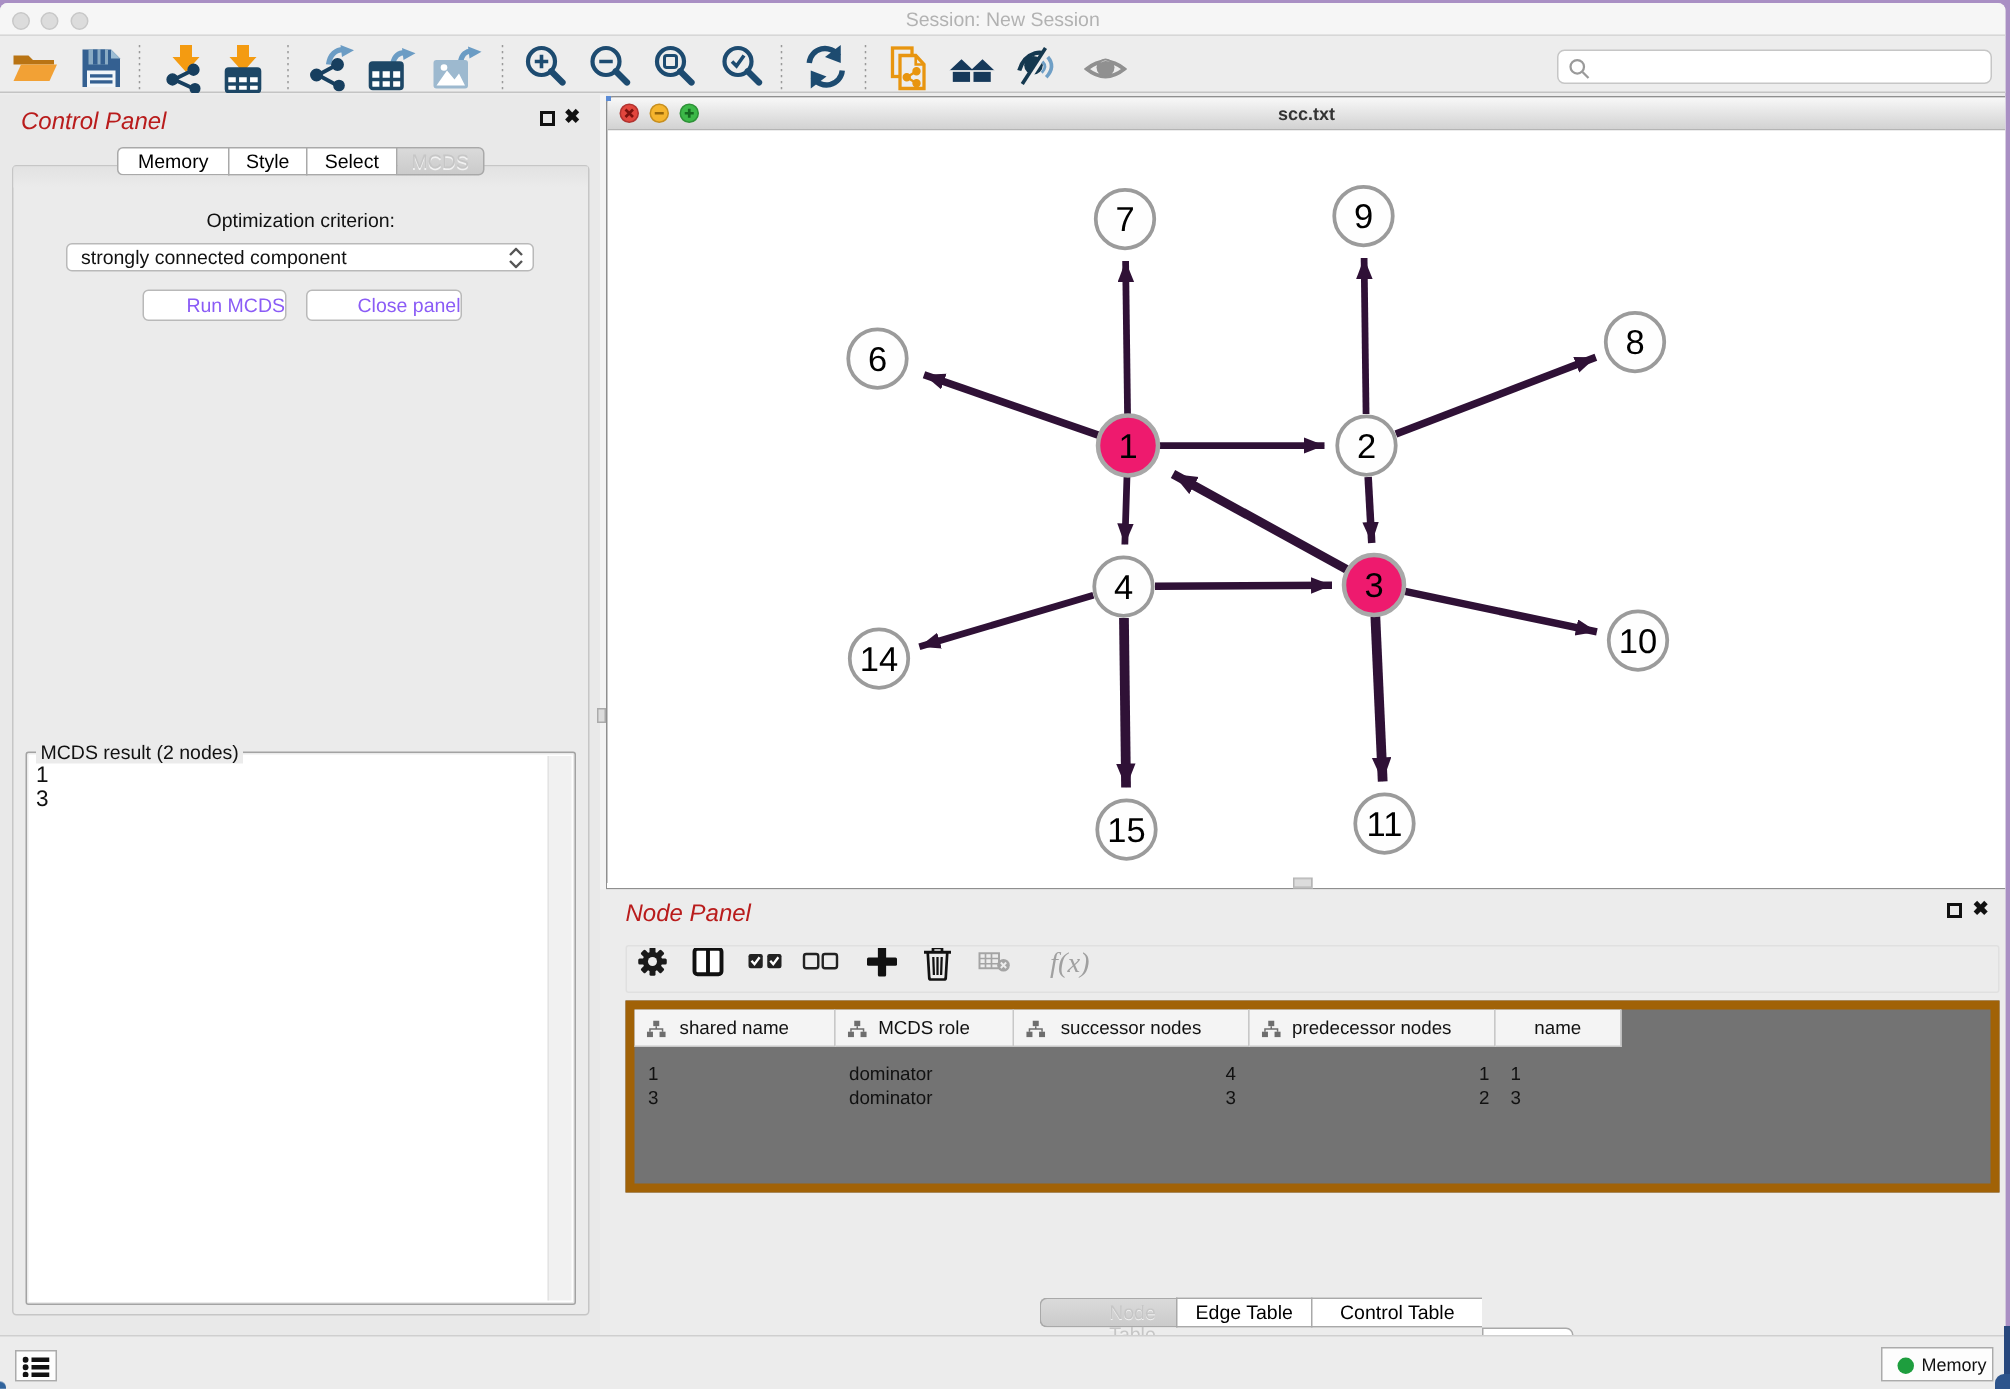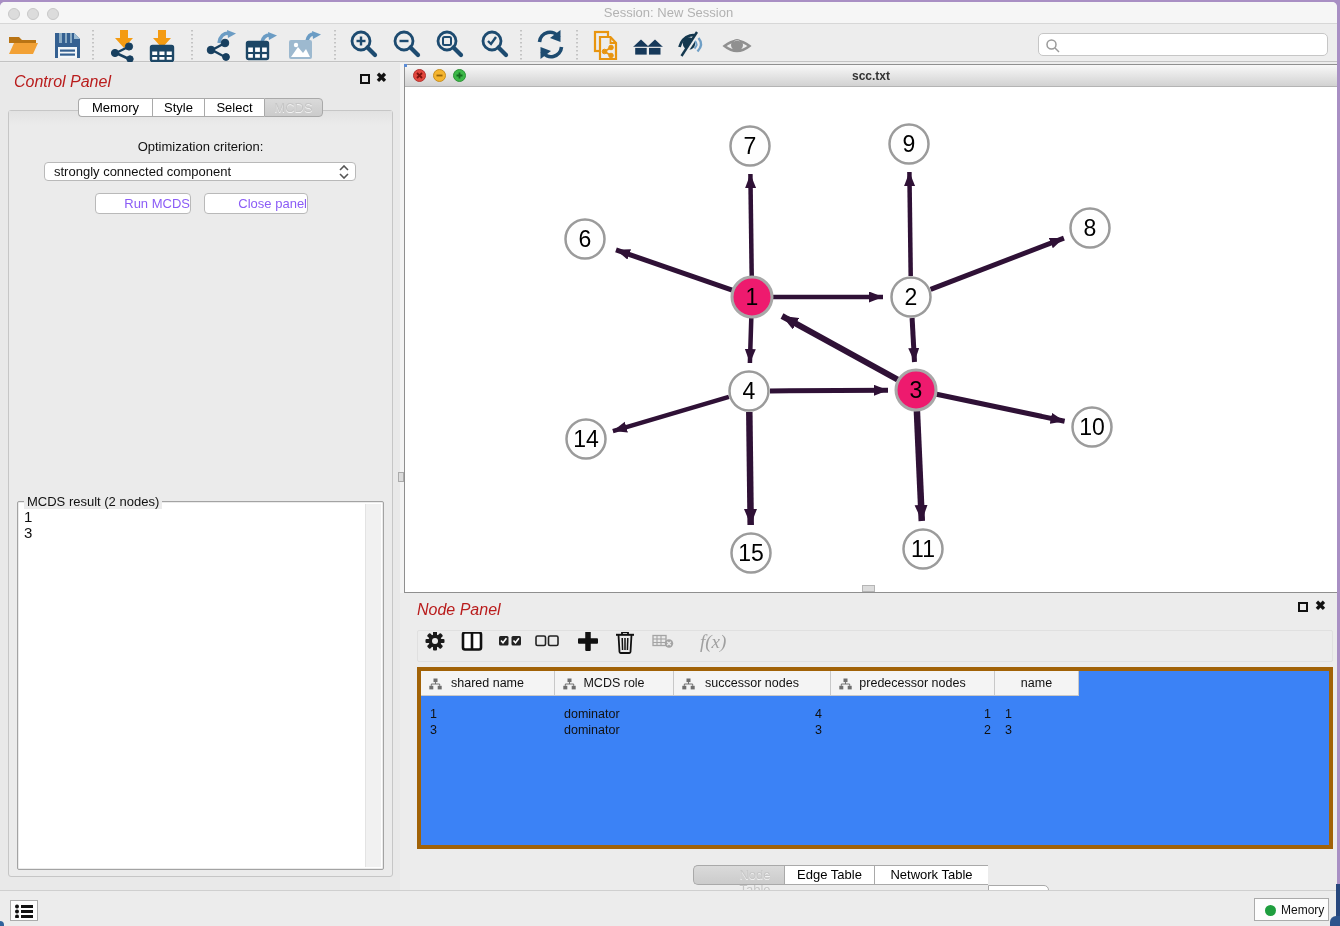--- a/index.html
+++ b/index.html
@@ -27,21 +27,21 @@
 .groupbox { position:absolute; border:1px solid #a3a3a3; border-radius:2px; }
 .gtitle { position:absolute; top:-8px; left:6px; background:#ebebeb; padding:0 3px; font-size:13px; color:#111; }
 
 .netwin { position:absolute; left:404px; top:62px; width:933px; height:529px; border:1px solid #8f8f8f; border-right:none; border-radius:4px 0 0 0; background:#fff; }
 .netbar { position:absolute; left:0; top:0; width:100%; height:22px; background:linear-gradient(#f8f8f8,#d2d2d2); border-bottom:1px solid #b4b4b4; border-radius:4px 0 0 0; }
 .netbar .title { position:absolute; left:0; right:0; top:4px; text-align:center; font-size:12px; font-weight:bold; color:#333; }
 .tl { position:absolute; top:4px; width:13px; height:13px; border-radius:50%; }
 
 .tp { position:absolute; left:400px; top:591px; width:937px; height:297px; background:#ececec; }
 .tptoolbar { position:absolute; left:17px; top:39px; width:916px; height:30px; }
-.dtable { position:absolute; left:17px; top:74px; width:916px; height:182px; background:#3b82f6; border:4px solid #a16207; font-size:12.5px; color:#111; }
+.dtable { position:absolute; left:17px; top:74px; width:916px; height:128px; background:#737373; border:6px solid #a16207; font-size:12.5px; color:#111; }
 .thicon { position:absolute; left:8px; top:7px; }
 .th { position:absolute; top:0; height:25px; background:#f4f4f4; border-right:1px solid #c8c8c8; border-bottom:1px solid #c8c8c8; text-align:center; padding-top:5px; }
 .bottomtabs { position:absolute; display:flex; font-size:13px; }
 .bottomtabs .tab { border:1px solid #a9a9a9; border-right:none; background:#fff; color:#000; text-align:center; padding-top:1px; height:20px; }
 .bottomtabs .tab:first-child { border-radius:5px 0 0 5px;padding-left:32px; }
 .bottomtabs .tab:last-child { border-radius:0 5px 5px 0; border-right:1px solid #a9a9a9; }
 .bottomtabs .tab.sel { background:linear-gradient(#dadada,#cbcbcb); color:#c6c6c6; text-shadow:0 1px 0 #f2f2f2; }
 
 .statusbar { position:absolute; left:0; top:888px; width:1337px; height:34px; background:#ececec; border-top:1px solid #cfcfcf; }
 </style>
@@ -413,21 +413,21 @@
       <div style="position:absolute;left:584px;top:36px;">1</div>
       <div style="position:absolute;left:9px;top:52px;">3</div>
       <div style="position:absolute;left:143px;top:52px;">dominator</div>
       <div style="position:absolute;left:253px;top:52px;width:148px;text-align:right;">3</div>
       <div style="position:absolute;left:410px;top:52px;width:160px;text-align:right;">2</div>
       <div style="position:absolute;left:584px;top:52px;">3</div>
     </div>
     <div class="bottomtabs" style="left:293px;top:272px;">
       <div class="tab sel" style="width:91px;">Node Table</div>
       <div class="tab" style="width:90px;">Edge Table</div>
-      <div class="tab" style="width:114px;">Network Table</div>
+      <div class="tab" style="width:114px;">Control Table</div>
       <div class="tab" style="width:61px;margin-top:20px;">Motifs</div>
     </div>
   </div>
 
   <div style="position:absolute;left:398px;top:470px;width:6px;height:10px;background:#dcdcdc;border:1px solid #ababab;"></div>
   <div style="position:absolute;left:862px;top:583px;width:13px;height:7px;background:#dcdcdc;border:1px solid #b5b5b5;"></div>
 
   <div class="statusbar">
     <div style="position:absolute;left:10px;top:9px;width:28px;height:21px;background:#fdfdfd;border:1px solid #ababab;">
       <svg width="18" height="14" style="position:absolute;left:4px;top:3px;">

